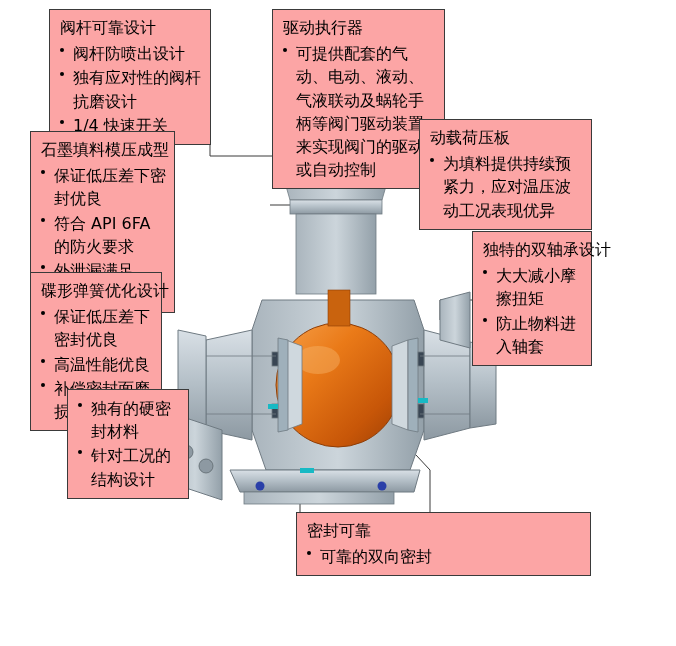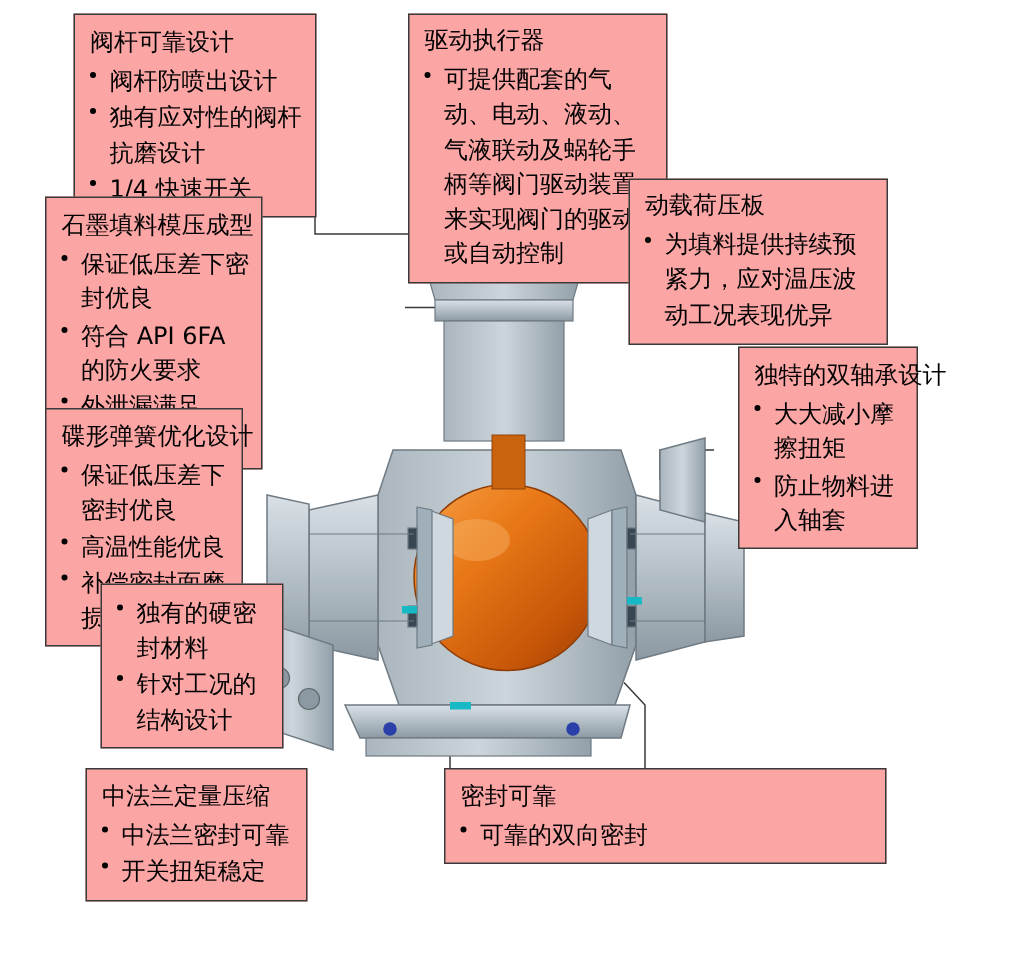--- a/index.html
+++ b/index.html
@@ -233,21 +233,21 @@
     </ul>
   </div>
 
   <div class="callout" style="left:419px;top:119px;width:173px;font-family:Liberation Serif, serif;">
     <div class="title">动载荷压板</div>
     <ul>
       <li>为填料提供持续预紧力，应对温压波动工况表现优异</li>
     </ul>
   </div>
 
-  <div class="callout" style="left:492px;top:231px;width:120px;">
+  <div class="callout" style="left:472px;top:231px;width:120px;">
     <div class="title">独特的双轴承设计</div>
     <ul>
       <li>大大减小摩擦扭矩</li>
       <li>防止物料进入轴套</li>
     </ul>
   </div>
 
   <div class="callout" style="left:30px;top:272px;width:132px;">
     <div class="title">碟形弹簧优化设计</div>
     <ul>
@@ -257,27 +257,20 @@
     </ul>
   </div>
 
   <div class="callout" style="left:30px;top:389px;width:122px;margin-left:37px;">
     <ul>
       <li>独有的硬密封材料</li>
       <li>针对工况的结构设计</li>
     </ul>
   </div>
 
-  <div class="callout" style="left:57px;top:512px;width:148px;">
-    <div class="title">中法兰定量压缩</div>
-    <ul>
-      <li>中法兰密封可靠</li>
-      <li>开关扭矩稳定</li>
-    </ul>
-  </div>
 
   <div class="callout" style="left:296px;top:512px;width:295px;">
     <div class="title">密封可靠</div>
     <ul>
       <li>可靠的双向密封</li>
     </ul>
   </div>
 
 </div>
 

